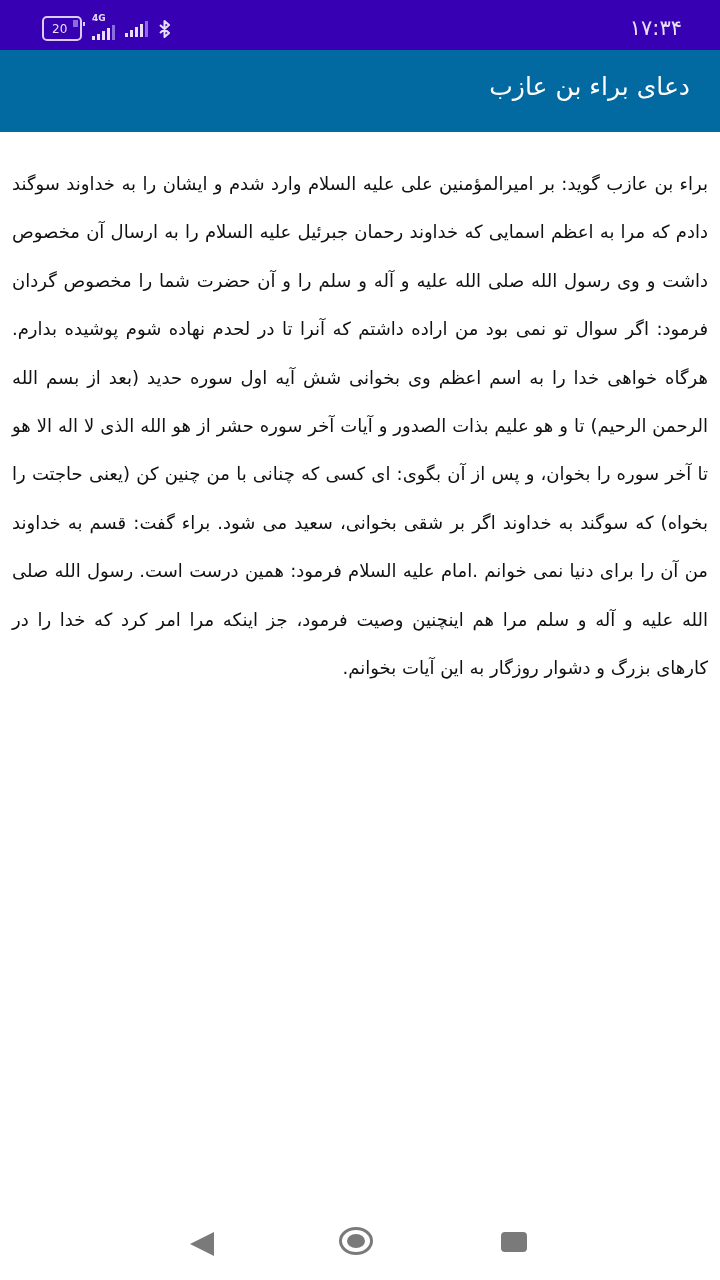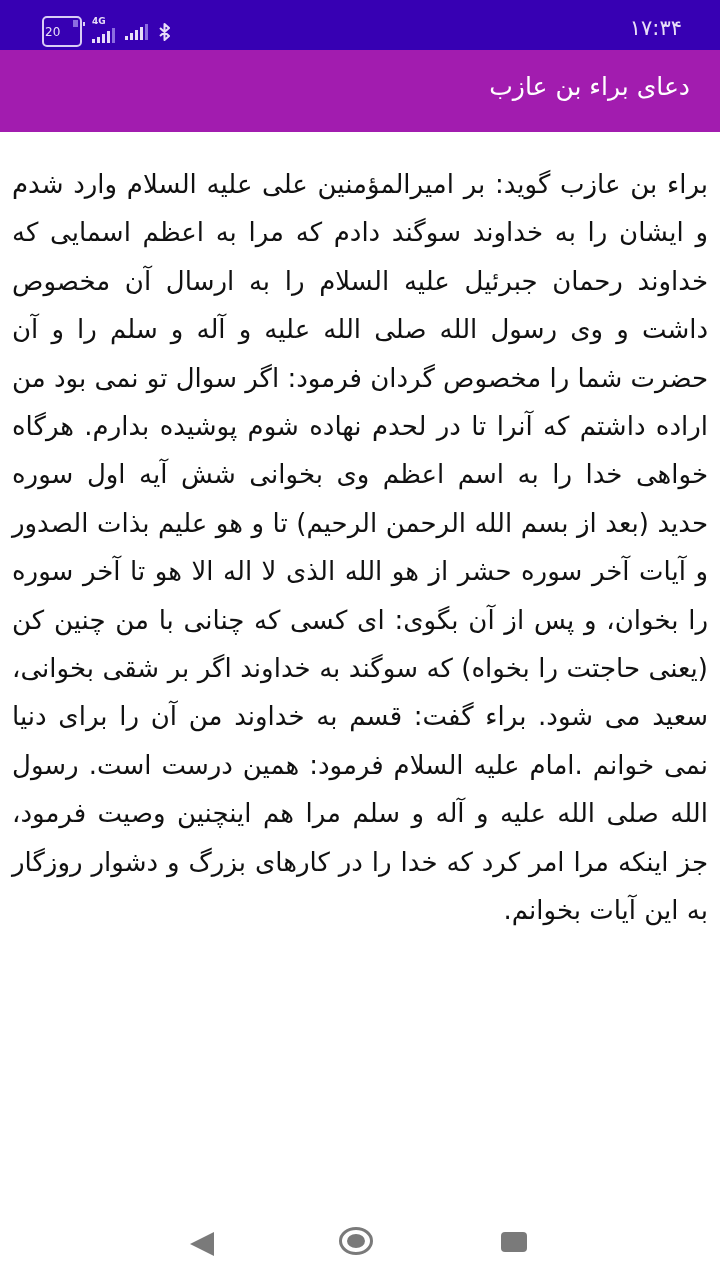--- a/index.html
+++ b/index.html
@@ -22,28 +22,28 @@
     .status-left {
       position: absolute;
       left: 42px;
       top: 16px;
       display: flex;
       align-items: center;
       gap: 10px;
     }
     .battery {
       width: 40px;
-      height: 31px;
+      height: 25px;
       border: 2px solid #d9ccf5;
       border-radius: 5px;
       box-sizing: border-box;
       position: relative;
       display: flex;
       align-items: center;
-      padding-left: 1px;
+      padding-left: 8px;
       font-size: 12px;
       color: #e8def8;
       line-height: 1;
     }
     .battery-fill {
       position: absolute;
       right: 2px;
       top: 2px;
       width: 5px;
       height: 7px;
@@ -83,39 +83,39 @@
       right: 38px;
       top: 16px;
       font-size: 21px;
       color: #e8def8;
     }
     .app-bar {
       position: absolute;
       top: 50px; left: 0;
       width: 720px;
       height: 82px;
-      background: #a21caf;
+      background: #0369a1;
     }
     .app-title {
       position: absolute;
       right: 30px;
       top: 22px;
       font-size: 25px;
       color: #ffffff;
       direction: rtl;
     }
     .content {
       position: absolute;
       top: 160px;
       left: 12px;
       width: 696px;
       direction: rtl;
       text-align: justify;
       text-align-last: right;
-      font-size: 26px;
+      font-size: 18px;
       line-height: 48.4px;
       color: #111111;
     }
     .content p { margin: 0; }
     .nav-bar {
       position: absolute;
       top: 1210px;
       left: 0;
       width: 720px;
       height: 70px;

